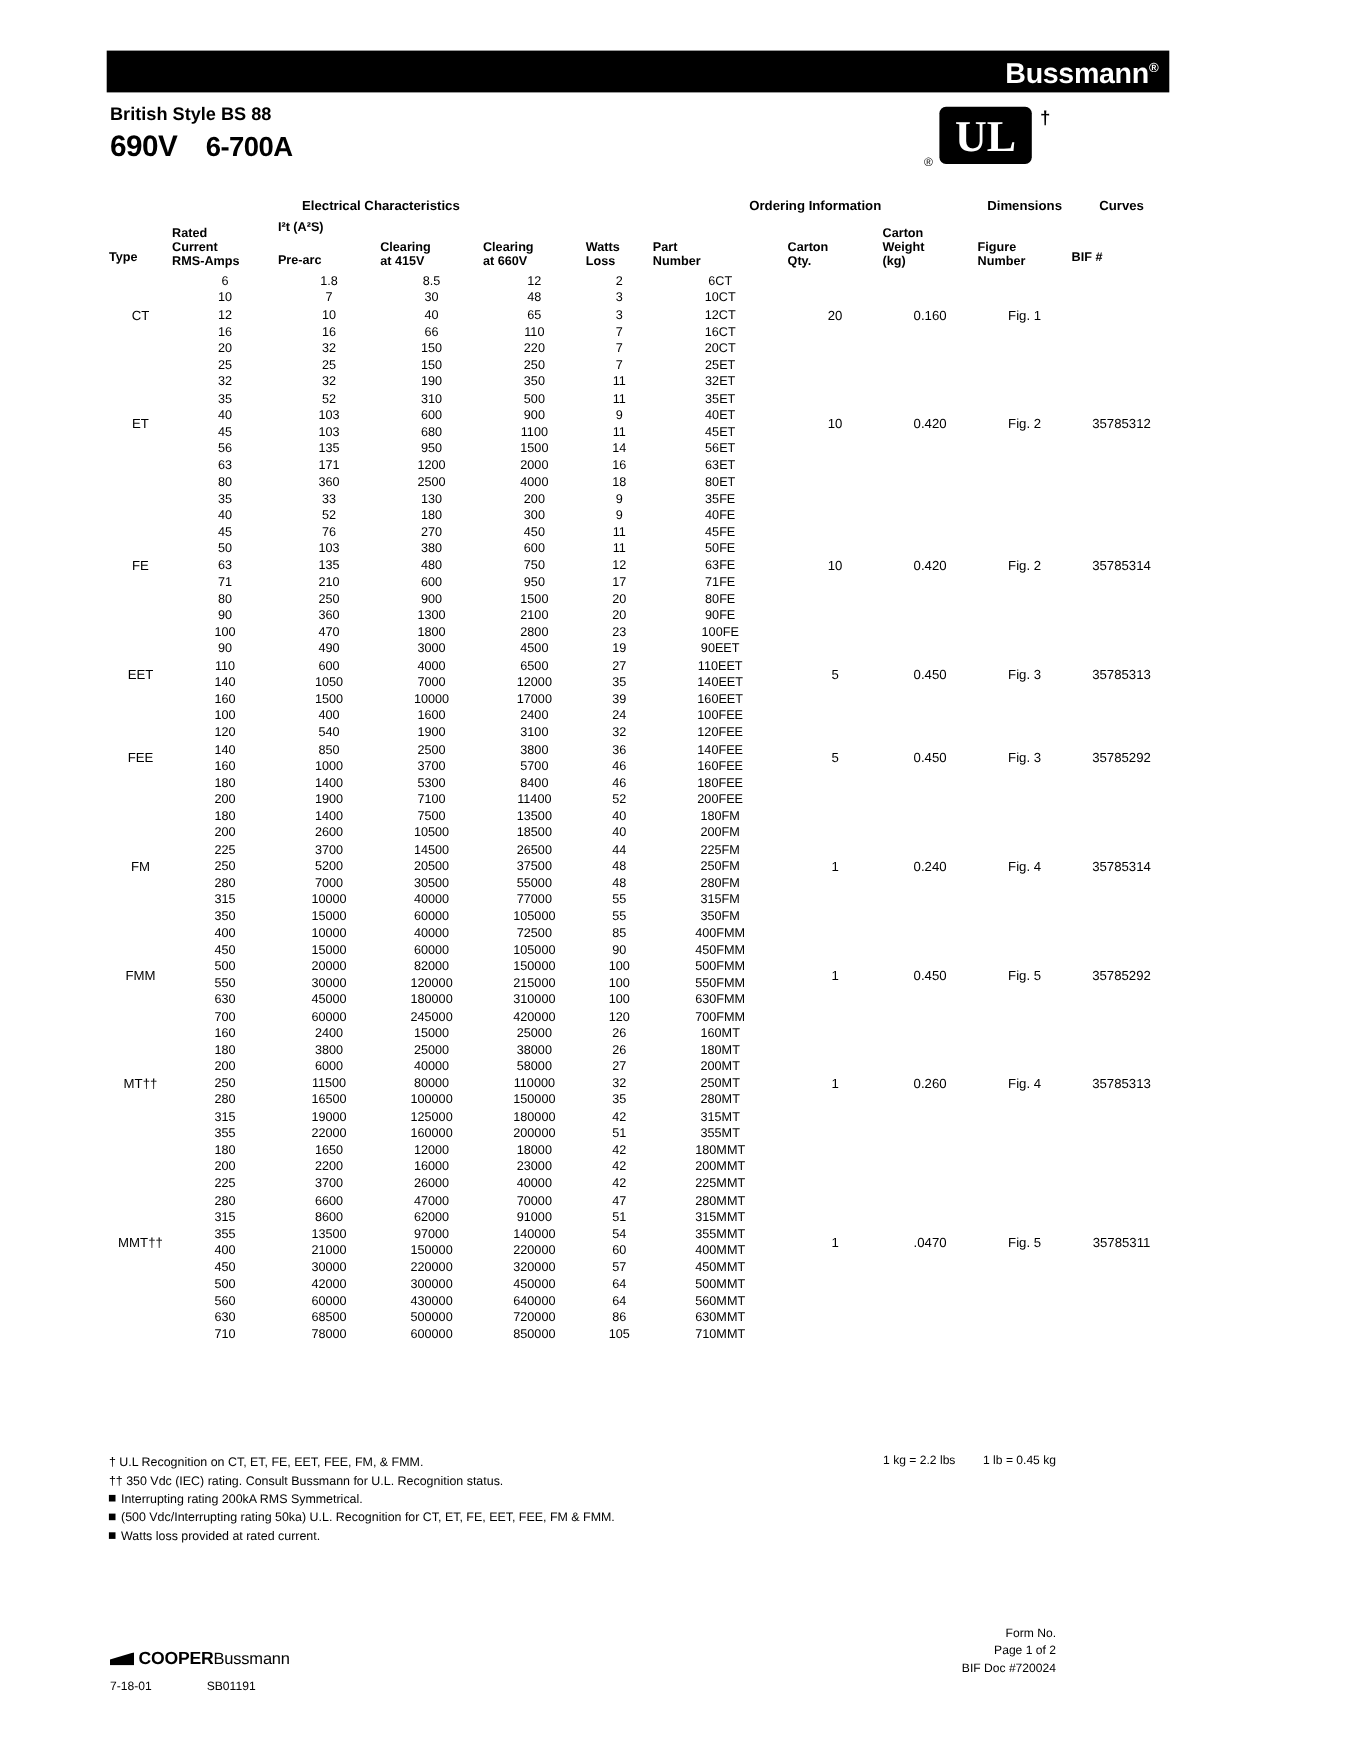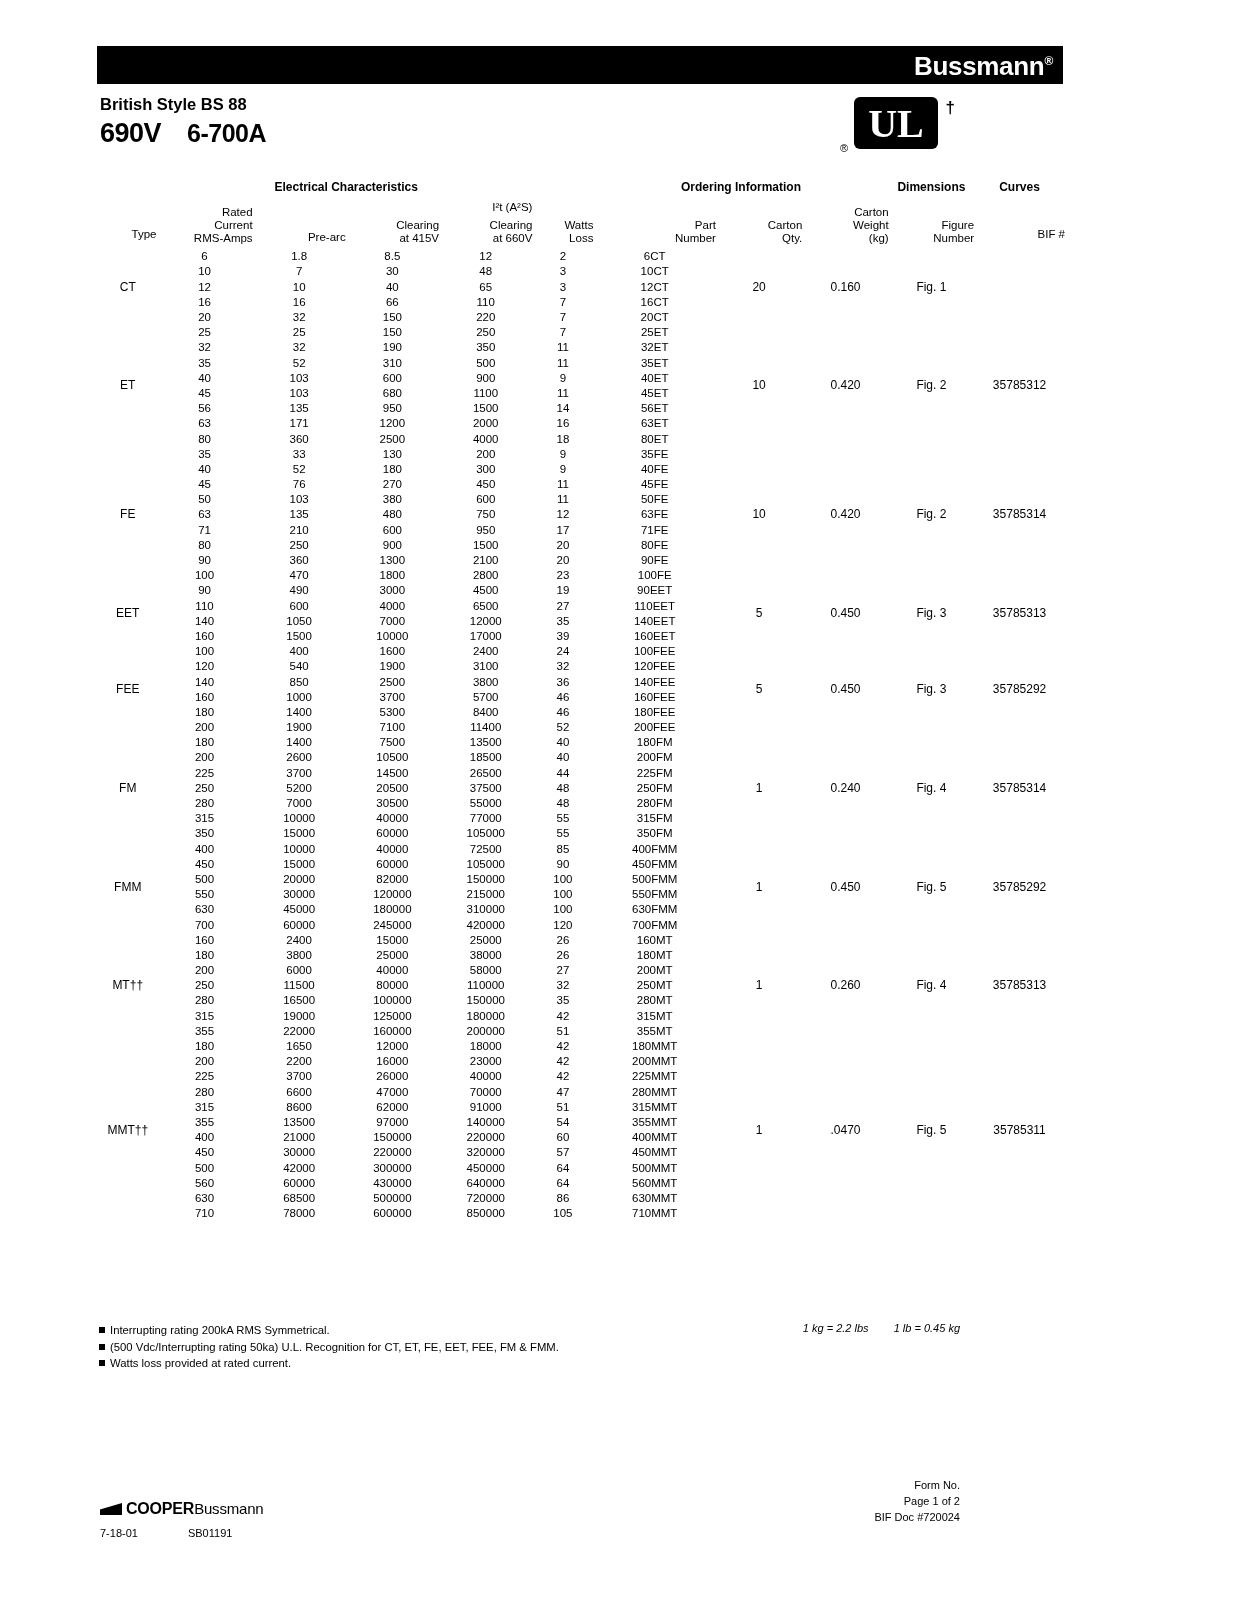--- a/index.html
+++ b/index.html
@@ -32,39 +32,39 @@
   table.main {
     position:absolute; left:99px; top:176px; width:966px;
     border-collapse:collapse; font-size:11.5px;
   }
   table.main td, table.main th { border:0; padding:0; }
   .bt { border-top:1px solid #000; }
   .bb { border-bottom:1px solid #000; }
   .bl { border-left:1px solid #000; }
   .br { border-right:1px solid #000; }
 
-  .hdr { text-align:right; font-weight:normal; font-size:11.5px; line-height:1.15; }
+  .hdr { text-align:left; font-weight:bold; font-size:11.5px; line-height:1.15; }
   .grp-hdr { text-align:center; font-weight:bold; font-size:12px; padding:4px 0 3px; }
 
   .num { text-align:center; font-variant-numeric:tabular-nums; }
   .rowline { height:15.2px; }
   .type-cell { text-align:center; vertical-align:middle; font-size:12px; }
   .mid { vertical-align:middle; text-align:center; font-size:12px; }
 
   
 
   
   .notes {
     position:absolute; left:99px; top:1322px; width:700px;
     font-size:11.3px; line-height:1.48;
   }
   .notes div { white-space:nowrap; }
   .sq { display:inline-block; width:6px; height:6px; background:#000; margin-right:5px; vertical-align:1px; }
   .conv {
-    position:absolute; right:100px; top:1322px; font-size:11px; text-align:right;font-style:italic;
+    position:absolute; right:100px; top:1322px; font-size:11px; text-align:right;
   }
   .conv span { margin-left:22px; }
 
   
   .footer-left { position:absolute; left:100px; top:1500px; font-size:11px; }
   .cooper { font-size:16px; font-weight:bold; letter-spacing:-0.2px;text-align:center; }
   .cooper .b { font-weight:normal; font-size:15px; }
   .wedge {
     display:inline-block; width:22px; height:12px; background:#000;
     margin-right:4px; vertical-align:-1px;
@@ -752,20 +752,22 @@
           <td class="num bb">78000</td>
           <td class="num bb">600000</td>
           <td class="num bb">850000</td>
           <td class="num bb">105</td>
           <td class="num bb bl">710MMT</td>
         </tr>
       </tbody>
   </table>
 
   <div class="notes" id="notes">
+      <div><span>† U.L Recognition on CT, ET, FE, EET, FEE, FM, &amp; FMM.</span></div>
+      <div><span>†† 350 Vdc (IEC) rating. Consult Bussmann for U.L. Recognition status.</span></div>
       <div><span class="sq"></span><span>Interrupting rating 200kA RMS Symmetrical.</span></div>
       <div><span class="sq"></span><span>(500 Vdc/Interrupting rating 50ka) U.L. Recognition for CT, ET, FE, EET, FEE, FM &amp; FMM.</span></div>
       <div><span class="sq"></span><span>Watts loss provided at rated current.</span></div>
     </div>
 
   <div class="conv">
     <span>1 kg = 2.2 lbs</span>
     <span>1 lb = 0.45 kg</span>
   </div>
 

